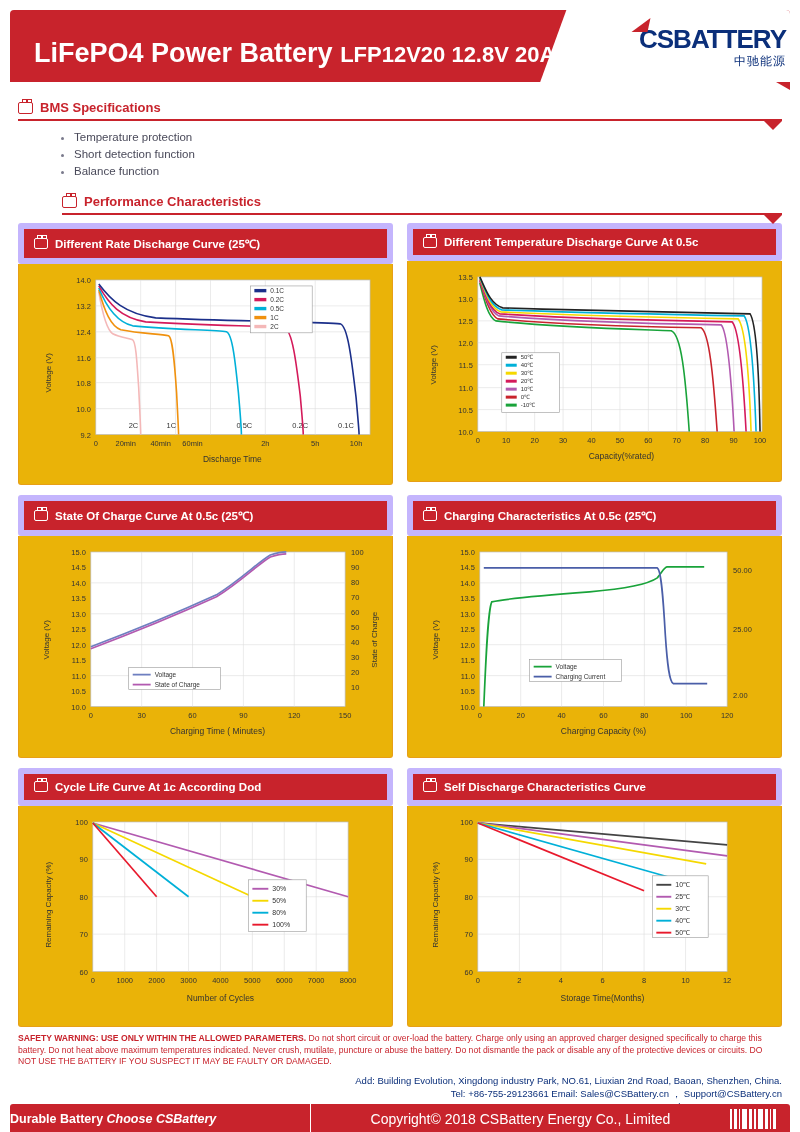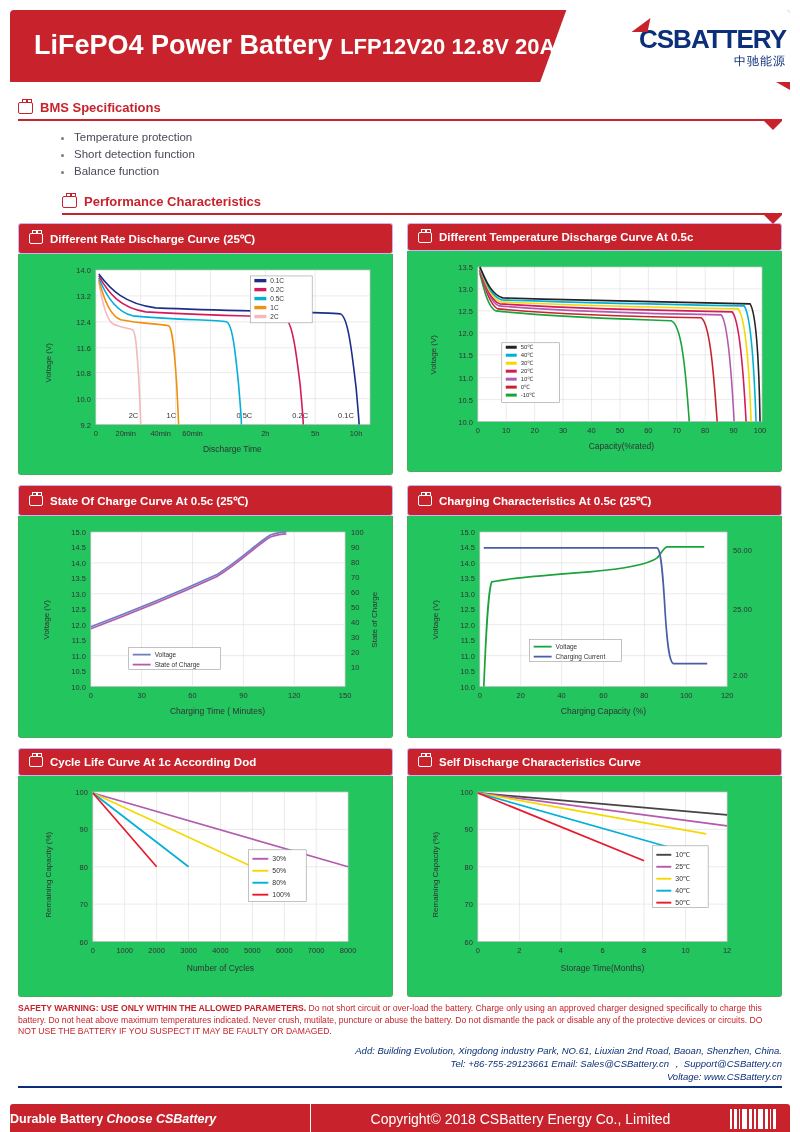--- a/index.html
+++ b/index.html
@@ -25,21 +25,21 @@
   }
   .header::after{
     content:"";
     position:absolute;
     right:-20px; top:-10px;
     width:260px; height:110px;
     background:#ffffff;
     transform: skewX(-20deg);
   }
   .header-title {
-    position:absolute; left:24px; top:20px;
+    position:absolute; left:24px; top:28px;
     color:#fff; font-size:27px; font-weight:bold;
     z-index:3;
     white-space:nowrap;
   }
   .header-title .sub { font-size:22px; font-weight:bold; }
   .logo {
     position:absolute; right:4px; top:14px; z-index:5;
     text-align:right;
   }
   .logo-main { color:#0b2f7a; font-size:26px; font-weight:bold; letter-spacing:-1px;}
@@ -113,51 +113,50 @@
   }
   .card { }
   .card-title{
     background:#c8232c;
     border-radius:3px;
     color:#fff;
     font-size:11.5px;
     font-weight:bold;
     padding:7px 10px;
     display:flex; align-items:center; gap:7px;
-    border:1px solid #c4b5fd;
+    border:6px solid #c4b5fd;
   }
   .ico-batt-w{
     width:14px;height:11px;border:1.5px solid #fff;border-radius:2px;position:relative;display:inline-block;
   }
   .ico-batt-w::before{content:"";position:absolute;left:2px;top:-4px;width:3px;height:3px;border:1.3px solid #fff;border-bottom:none;}
   .ico-batt-w::after{content:"";position:absolute;left:7px;top:-4px;width:3px;height:3px;border:1.3px solid #fff;border-bottom:none;}
   .card-body{
     border:1px solid #d9534f33;
     border-top:none;
     border-radius:0 0 3px 3px;
     padding:4px 2px 2px 2px;
-    background:#22c55e;
+    background:#eab308;
   }
   .plot { width:100%; display:block; }
 
   
   .warning{
     margin: 6px 18px 0 18px;
     font-size:8.6px;
     line-height:11.5px;
     color:#c8232c;
   }
   .warning b{ font-weight:bold; }
   .contact{
     margin: 6px 18px 0 18px;
     text-align:right;
     color:#0b2f7a;
     font-size:9.5px;
     line-height:13px;
-    font-style:italic;
   }
   .contact-line{ }
   .blue-rule{
     margin: 3px 18px 0 18px;
     height:2px; background:#0b2f7a;
   }
 
   .footer{
     position:absolute;
     left:10px; right:10px; bottom:8px;

